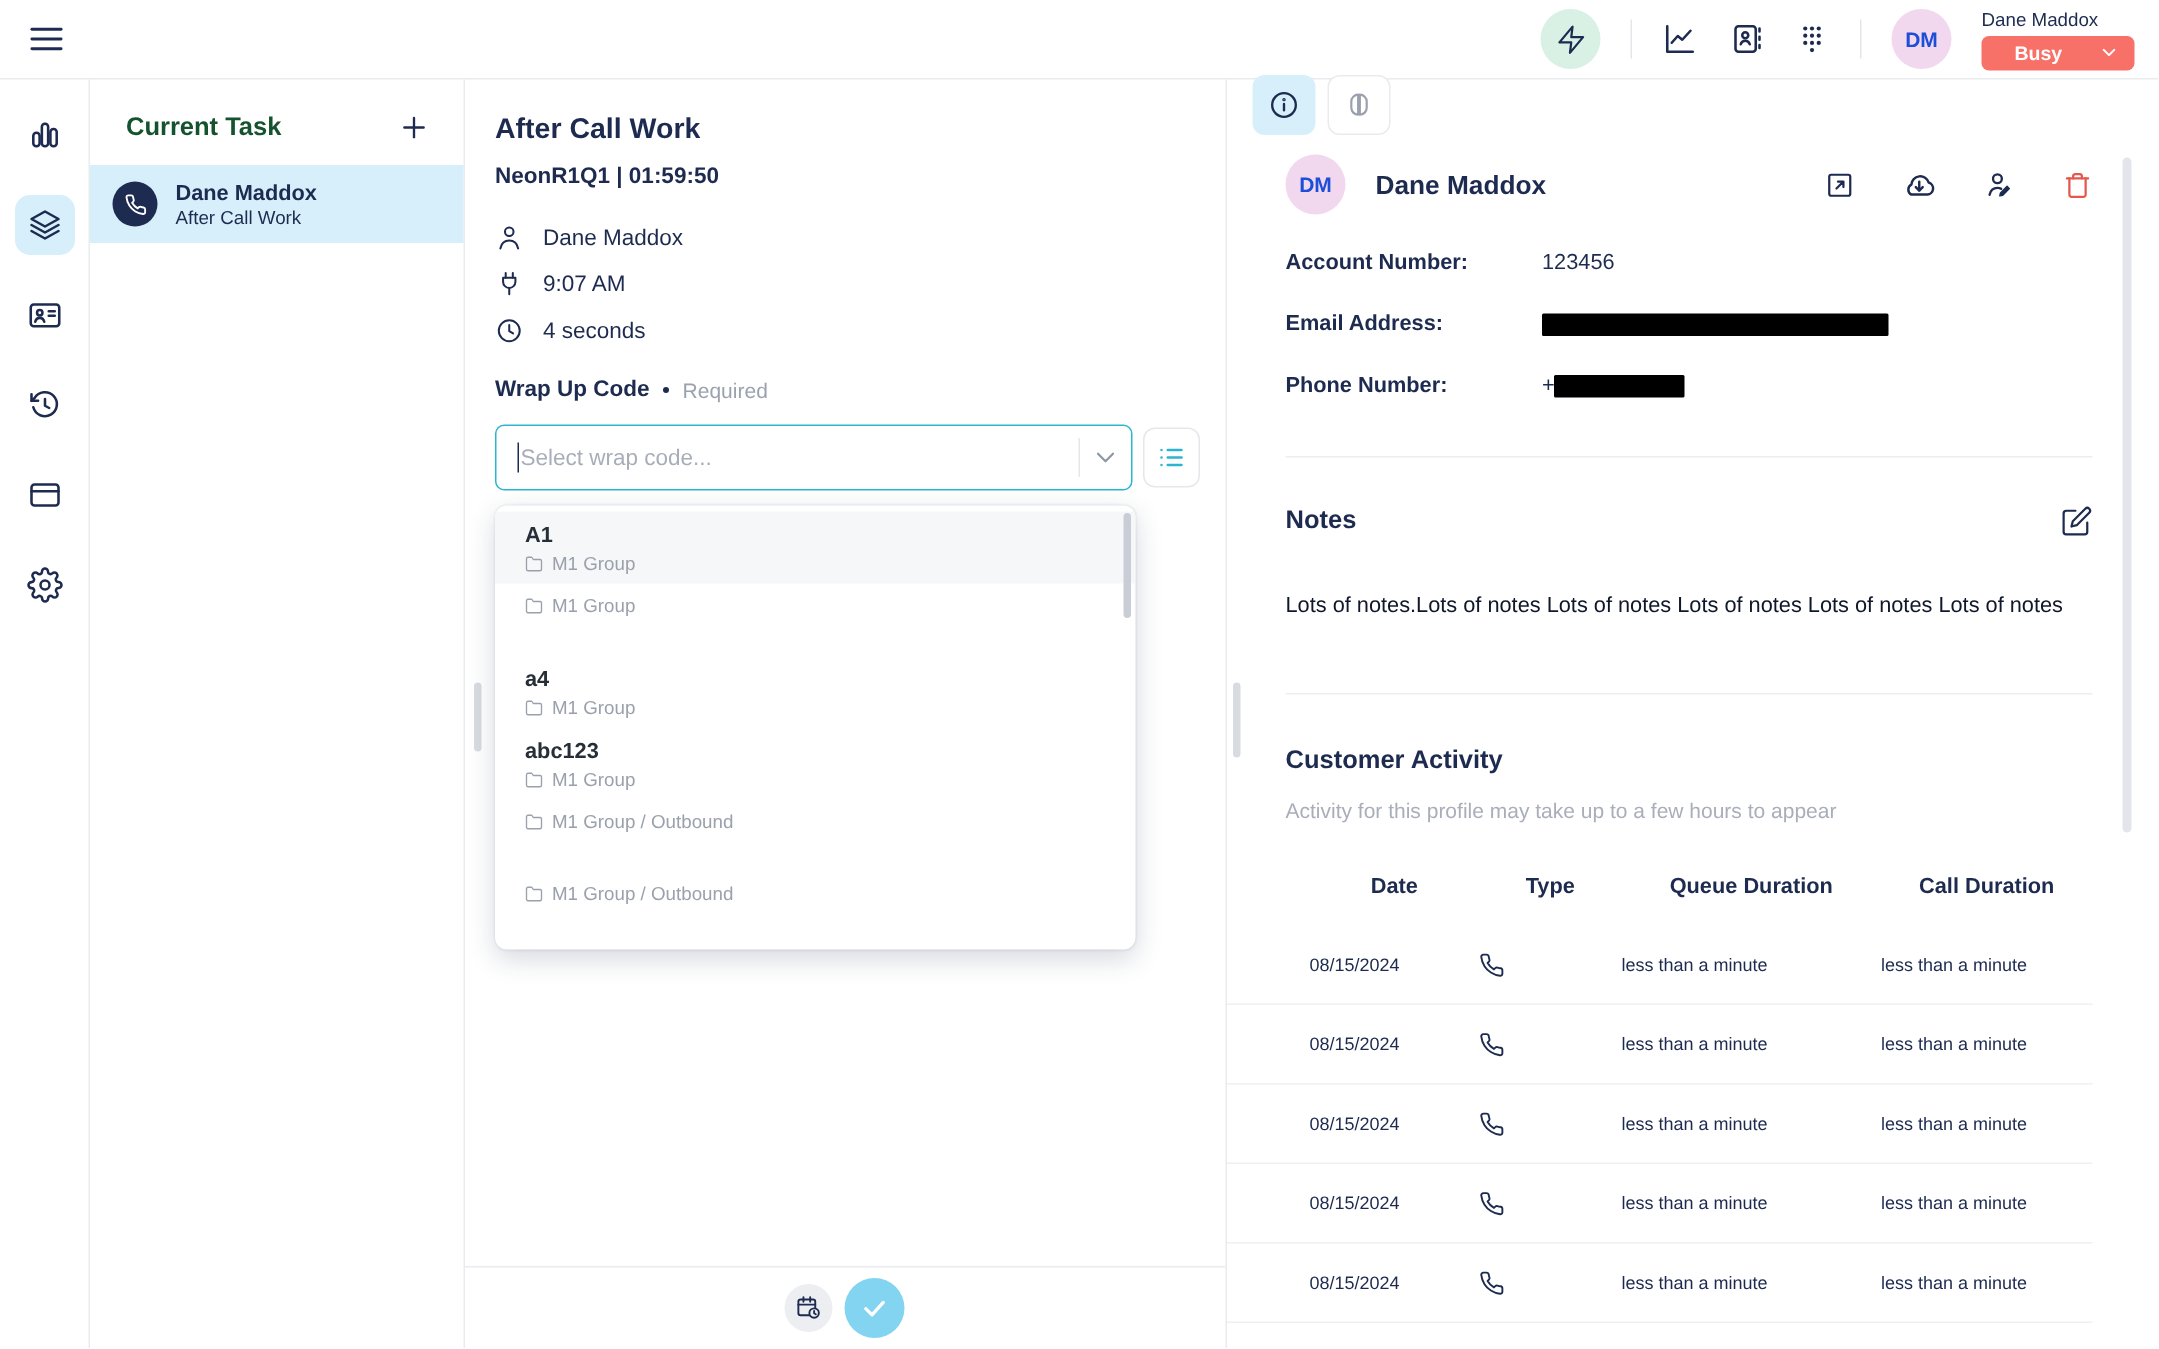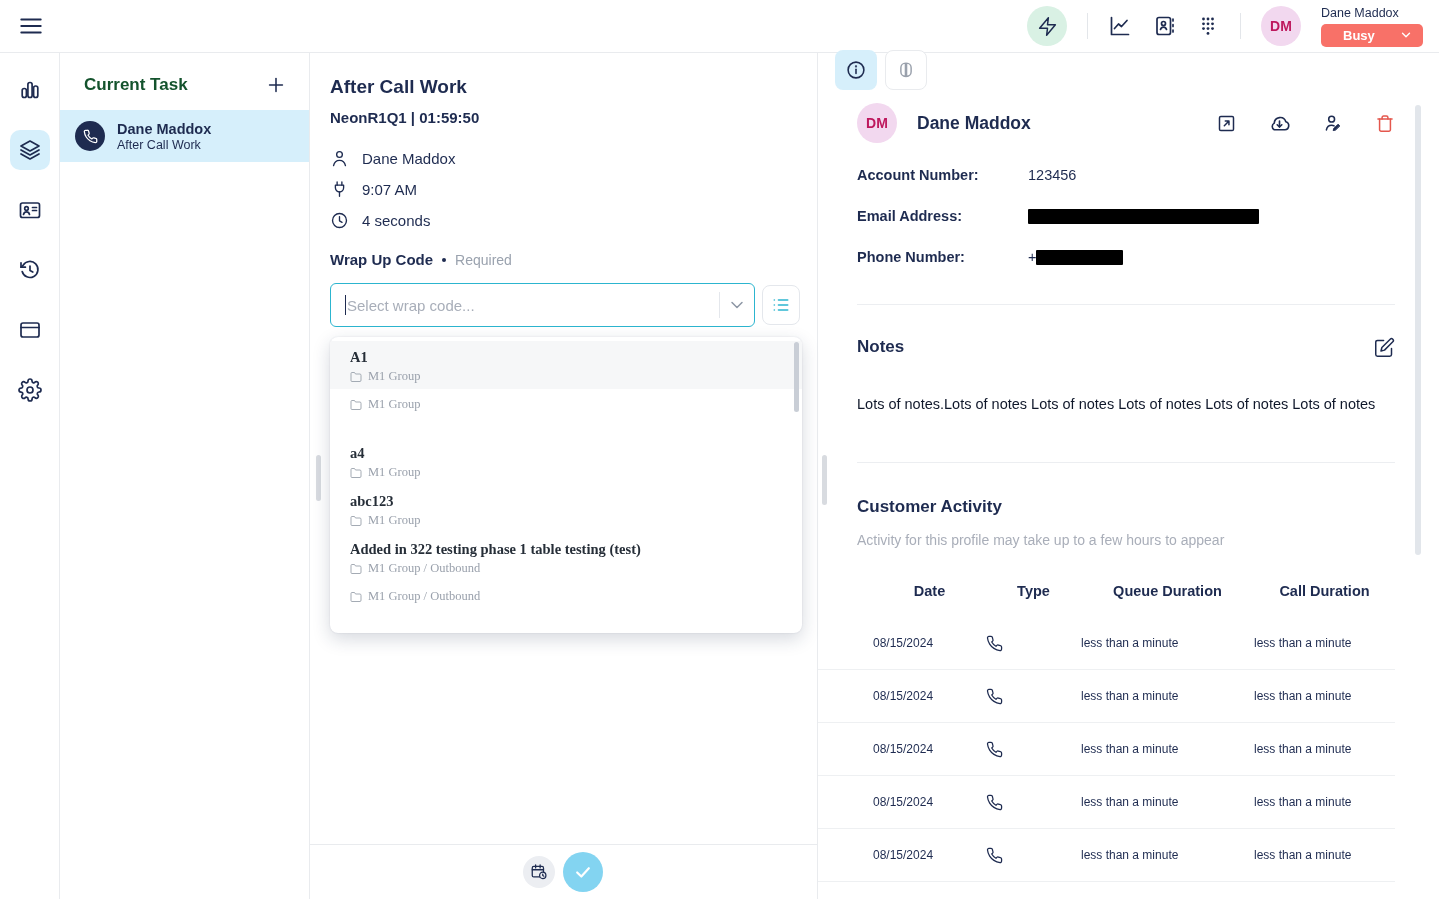--- a/index.html
+++ b/index.html
@@ -13,21 +13,21 @@
   
   .topbar { position:absolute; top:0; left:0; right:0; height:53px; background:#fff;
             border-bottom:1px solid #e9ebee; display:flex; align-items:center;
             justify-content:space-between; padding:0 16px 0 18px; }
   .hamburger { width:26px; cursor:pointer; }
   .tb-right { display:flex; align-items:center; gap:20px; }
   .tb-circle { width:40px; height:40px; border-radius:50%; background:#d9f1e4;
                display:flex; align-items:center; justify-content:center; cursor:pointer; }
   .tb-divider { width:1px; height:26px; background:#e3e6ea; }
   .tb-iconbtn { cursor:pointer; display:flex; align-items:center; }
-  .avatar { border-radius:50%; background:#f2d8ef; color:#be185d; font-weight:bold;
+  .avatar { border-radius:50%; background:#f2d8ef; color:#1d4ed8; font-weight:bold;
             display:flex; align-items:center; justify-content:center; }
   .tb-avatar { width:40px; height:40px; font-size:14px; }
   .tb-user { display:flex; flex-direction:column; align-items:flex-start; gap:4px; }
   .tb-username { font-size:12.5px; color:#1e2b50; }
   .status-pill { width:102px; height:23px; background:#f87168; border-radius:5px; color:#fff;
                  font-size:13px; font-weight:bold; display:flex; align-items:center;
                  justify-content:space-between; padding:0 10px 0 22px; cursor:pointer; }
 
   
   .mainrow { position:absolute; top:53px; left:0; right:0; bottom:0; display:flex; }
@@ -68,23 +68,23 @@
   .caret-line { width:1px; height:20px; background:#1e2b50; margin-left:14px; }
   .c-select input { border:none; outline:none; flex:1; font-size:15px; margin-left:1px;
                     font-family:"Liberation Sans", sans-serif; color:#1e2b50; min-width:0; }
   .c-select input::placeholder { color:#a8aeb9; }
   .sel-sep { width:1px; height:26px; background:#e4e7ec; }
   .sel-chevwrap { width:34px; display:flex; justify-content:center; cursor:pointer; }
   .list-btn { position:absolute; top:232px; left:452px; width:38px; height:40px; border:1px solid #e4e7ec;
               border-radius:8px; background:#fff; display:flex; align-items:center;
               justify-content:center; cursor:pointer; }
 
-  .dropdown { position:absolute; top:284px; left:20px; width:472px; height:296px; background:#fff;
+  .dropdown { position:absolute; top:284px; left:20px; width:427px; height:296px; background:#fff;
               border-radius:8px; box-shadow:0 6px 18px rgba(30,43,80,.18), 0 0 2px rgba(30,43,80,.12);
-              padding-top:4px; overflow:hidden; z-index:5;font-family:Liberation Serif, serif; }
+              padding-top:4px; overflow:hidden; z-index:5; }
   .dd-item { height:48px; padding:6px 16px 0 20px; cursor:pointer; }
   .dd-item.active { background:#f6f7f8; }
   .dd-title { font-size:14.5px; font-weight:600; color:#262e38; line-height:20px; white-space:nowrap; }
   .dd-sub { display:flex; align-items:center; gap:6px; margin-top:2px; color:#9aa1ac; font-size:12.5px; }
   .dd-scroll { position:absolute; right:3px; top:5px; width:5px; height:70px; border-radius:3px; background:#c9ced6; }
 
   .c-bottom-divider { position:absolute; bottom:54px; left:0; right:0; border-top:1px solid #e9ebee; }
   .c-btns { position:absolute; top:799px; left:213px; height:40px; display:flex; align-items:center; gap:8px; }
   .btn-schedule { width:32px; height:32px; border-radius:50%; background:#eceef2; display:flex;
                   align-items:center; justify-content:center; cursor:pointer; }
@@ -397,21 +397,20 @@
               <div class="dd-sub">
                 <span>
                   <svg width="12" height="12" viewBox="0 0 24 24" fill="none" stroke="#9aa1ac" stroke-width="1.8" stroke-linecap="round" stroke-linejoin="round">
                     <path d="M22 19a2 2 0 0 1-2 2H4a2 2 0 0 1-2-2V5a2 2 0 0 1 2-2h5l2 3h9a2 2 0 0 1 2 2z"></path>
                   </svg>
                 </span>
                 <span>M1 Group</span>
               </div>
             </div>
             <div class="dd-item">
-              <div class="dd-title">Added in 322 testing phase 1 table testing (test)</div>
               <div class="dd-sub">
                 <span>
                   <svg width="12" height="12" viewBox="0 0 24 24" fill="none" stroke="#9aa1ac" stroke-width="1.8" stroke-linecap="round" stroke-linejoin="round">
                     <path d="M22 19a2 2 0 0 1-2 2H4a2 2 0 0 1-2-2V5a2 2 0 0 1 2-2h5l2 3h9a2 2 0 0 1 2 2z"></path>
                   </svg>
                 </span>
                 <span>M1 Group / Outbound</span>
               </div>
             </div>
             <div class="dd-item">

